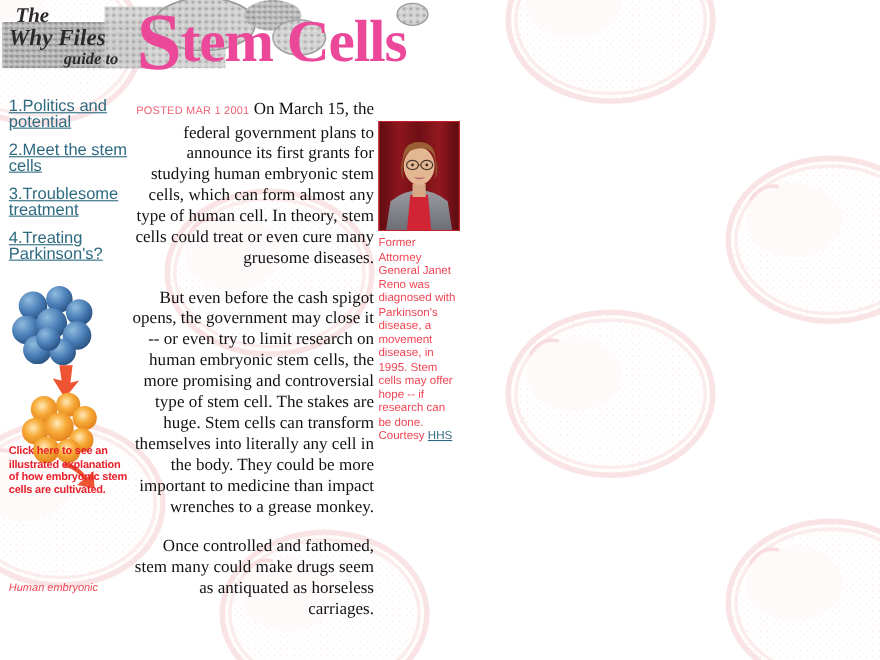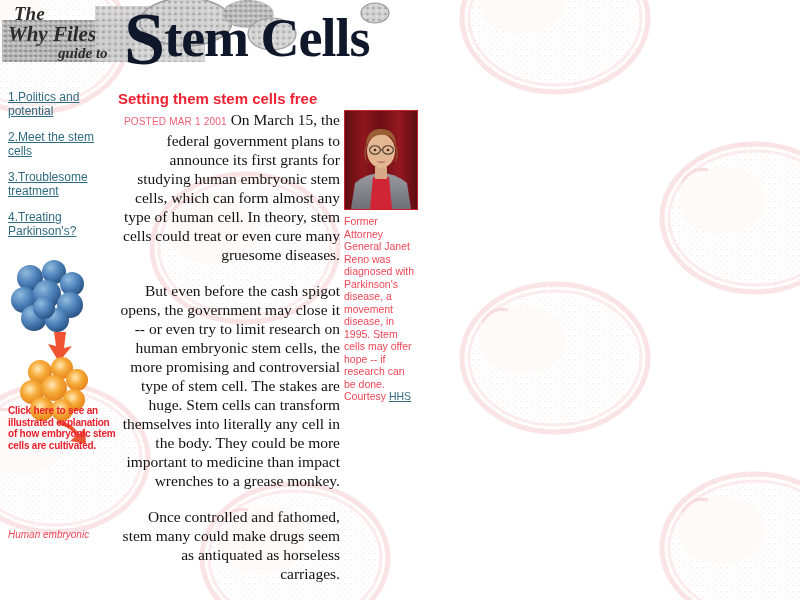--- a/index.html
+++ b/index.html
@@ -46,42 +46,42 @@
     width: 450px;
     height: 82px;
   }
   .mast-title {
     position: absolute;
     left: 124px;
     top: 2px;
     font-family: "Liberation Serif", serif;
     font-size: 54px;
     font-weight: bold;
-    color: #0f172a;
+    color: #ec4899;
     letter-spacing: -1px;
     white-space: nowrap;
     line-height: 1;
   }
   .mast-title .cap {
     font-size: 74px;
     line-height: 1;
     vertical-align: -8px;
   }
 
   
   #sidebar {
     position: absolute;
     left: 8px;
     top: 90px;
     width: 108px;
   }
   .navlink {
     display: block;
     font-family: "Liberation Sans", sans-serif;
-    font-size: 12px;
+    font-size: 15px;
     line-height: 14px;
     color: #2f6b80;
     text-decoration: underline;
     margin-bottom: 12px;
     cursor: pointer;
   }
 
   #cells-graphic {
     position: absolute;
     left: 4px;
@@ -293,21 +293,20 @@
     <g>
       <path d="M 55 168 q 14 4 20 14 l 6 -6 l 1 16 l -16 -3 l 6 -5 q -6 -9 -18 -12 Z" fill="#ef5432"></path>
     </g>
   </svg>
 
   <div id="click-caption">Click here to see an illustrated explanation of how embryonic stem cells are cultivated.</div>
 
   <div id="bottom-caption">Human embryonic</div>
 
   <div id="article">
-    <h1 id="headline">Setting them stem cells free</h1>
 
     <p class="para"><span class="posted">POSTED MAR 1 2001</span>
       <span>On March 15, the federal government plans to announce its first grants for studying human embryonic stem cells, which can form almost any type of human cell. In theory, stem cells could treat or even cure many gruesome diseases.</span></p>
 
     <p class="para">But even before the cash spigot opens, the government may close it -- or even try to limit research on human embryonic stem cells, the more promising and controversial type of stem cell. The stakes are huge. Stem cells can transform themselves into literally any cell in the body. They could be more important to medicine than impact wrenches to a grease monkey.</p>
     <p class="para">Once controlled and fathomed, stem many could make drugs seem as antiquated as horseless carriages.</p>
 
   </div>
 
   <div id="photo-block">

